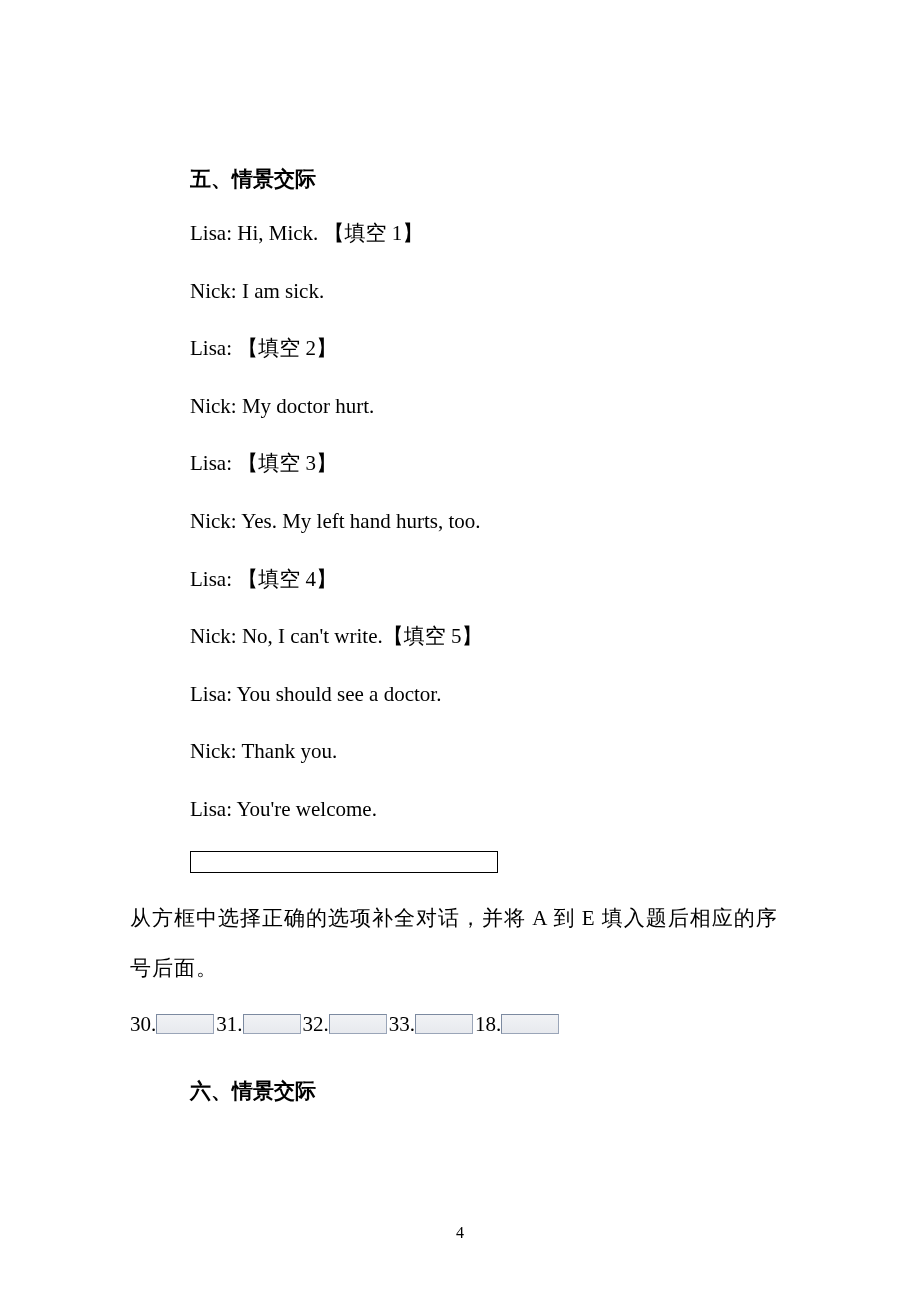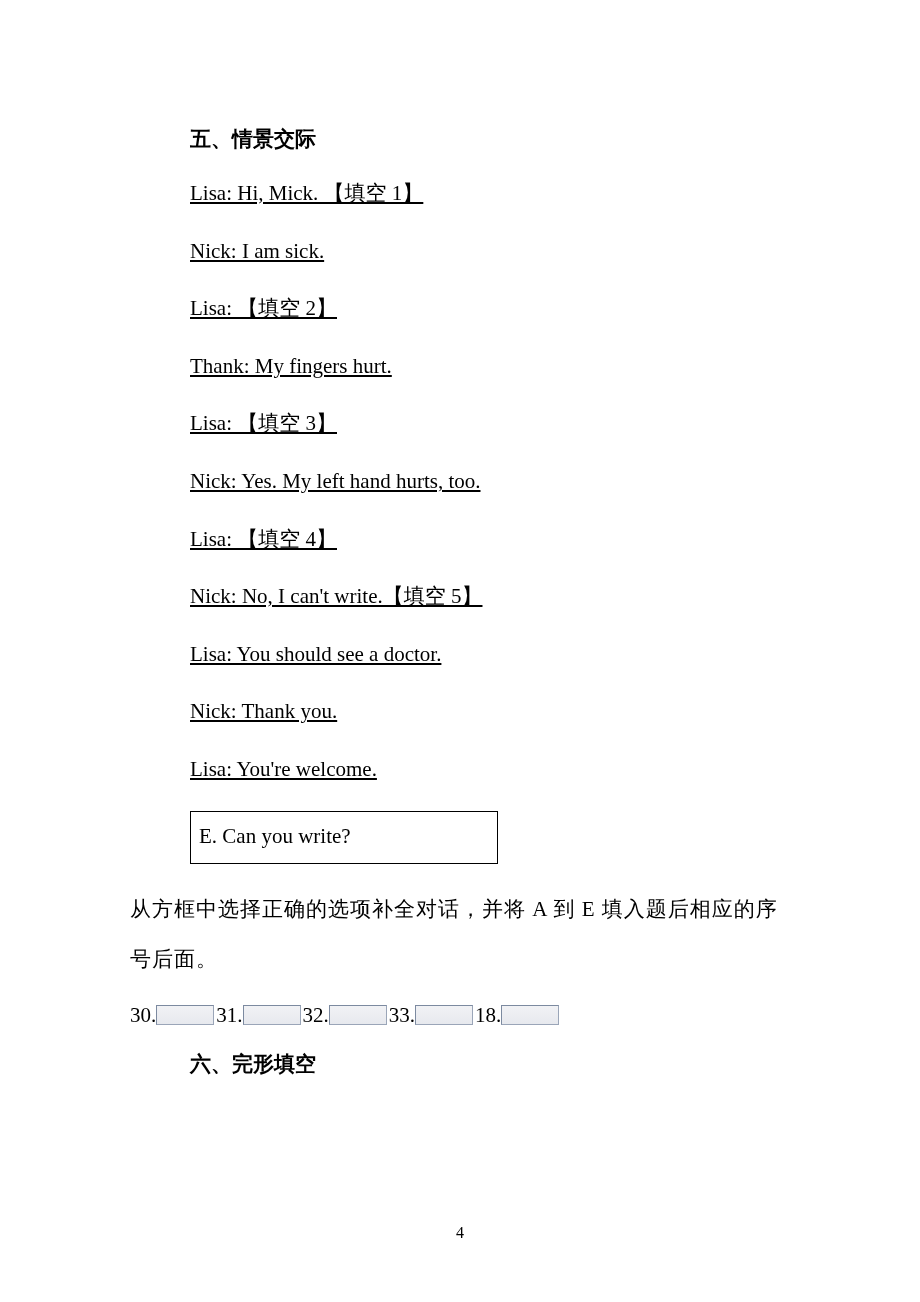--- a/index.html
+++ b/index.html
@@ -14,26 +14,26 @@
       font-family: "Times New Roman", "SimSun", serif;
       font-size: 21px;
       color: #000000;
       padding: 125px 130px 0 130px;
       position: relative;
     }
     .section-heading {
       font-weight: bold;
       margin-left: 60px;
       margin-bottom: 24px;
+      margin-top: 40px;
     }
     .dialogue-line {
       margin-left: 60px;
       margin-bottom: 24px;
       line-height: 1.6;
-      text-decoration: underline;
     }
     .choices-box {
       margin-left: 60px;
       border: 1px solid #000000;
       width: 308px;
       padding: 12px 8px 8px 8px;
       margin-bottom: 20px;
     }
     .choices-box .choice {
       margin-bottom: 18px;
@@ -79,43 +79,42 @@
     }
   </style>
 </head>
 <body>
 
 <div class="section-heading">五、情景交际</div>
 
 <div class="dialogue-line">Lisa: Hi, Mick. 【填空 1】</div>
 <div class="dialogue-line">Nick: I am sick.</div>
 <div class="dialogue-line">Lisa: 【填空 2】</div>
-<div class="dialogue-line">Thank: My fingers hurt.</div>
+<div class="dialogue-line">Nick: My doctor hurt.</div>
 <div class="dialogue-line">Lisa: 【填空 3】</div>
 <div class="dialogue-line">Nick: Yes. My left hand hurts, too.</div>
 <div class="dialogue-line">Lisa: 【填空 4】</div>
 <div class="dialogue-line">Nick: No, I can't write.【填空 5】</div>
 <div class="dialogue-line">Lisa: You should see a doctor.</div>
 <div class="dialogue-line">Nick: Thank you.</div>
 <div class="dialogue-line">Lisa: You're welcome.</div>
 
 <div class="choices-box">
-  <div class="choice">E. Can you write?</div>
 </div>
 
 <div class="instruction">从方框中选择正确的选项补全对话，并将 A 到 E 填入题后相应的序号后面。</div>
 
 <div class="answers-row">
   <span class="ans-num">30.</span>
   <span class="ans-box"></span>
   <span class="ans-num">31.</span>
   <span class="ans-box"></span>
   <span class="ans-num">32.</span>
   <span class="ans-box"></span>
   <span class="ans-num">33.</span>
   <span class="ans-box"></span>
   <span class="ans-num">18.</span>
   <span class="ans-box"></span>
 </div>
 
-<div class="section-heading">六、完形填空</div>
+<div class="section-heading">六、情景交际</div>
 
 <div class="page-number">4</div>
 
 </body></html>

